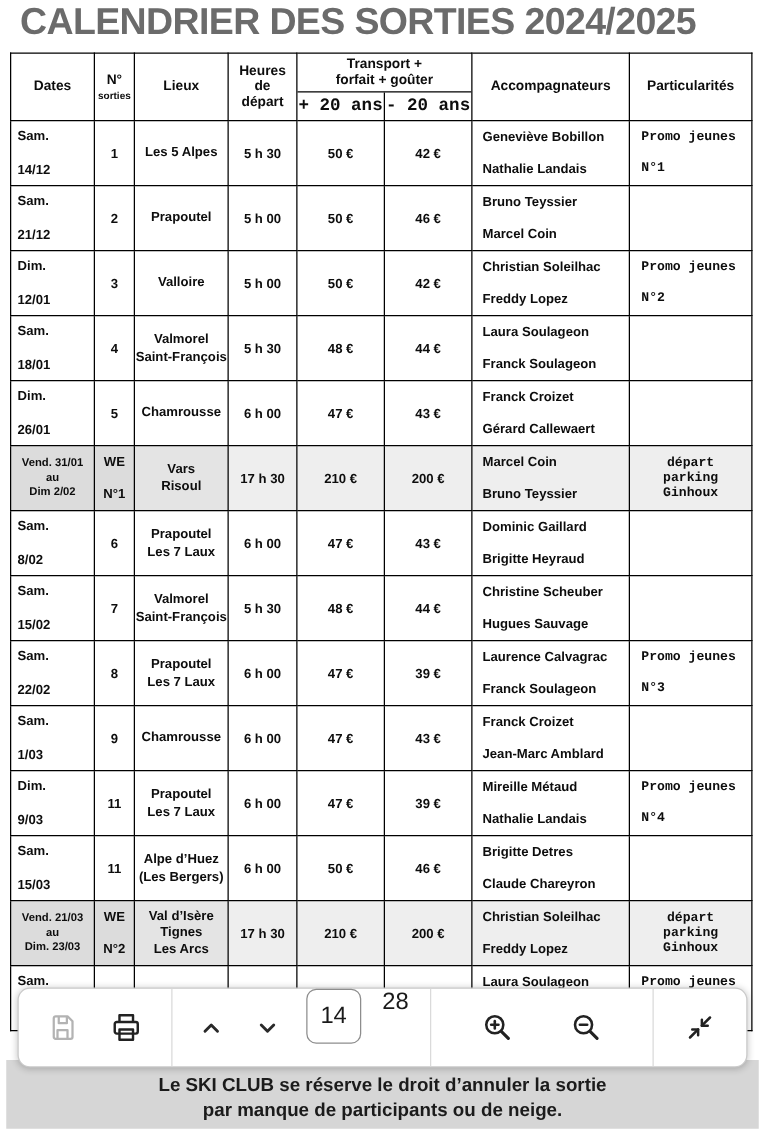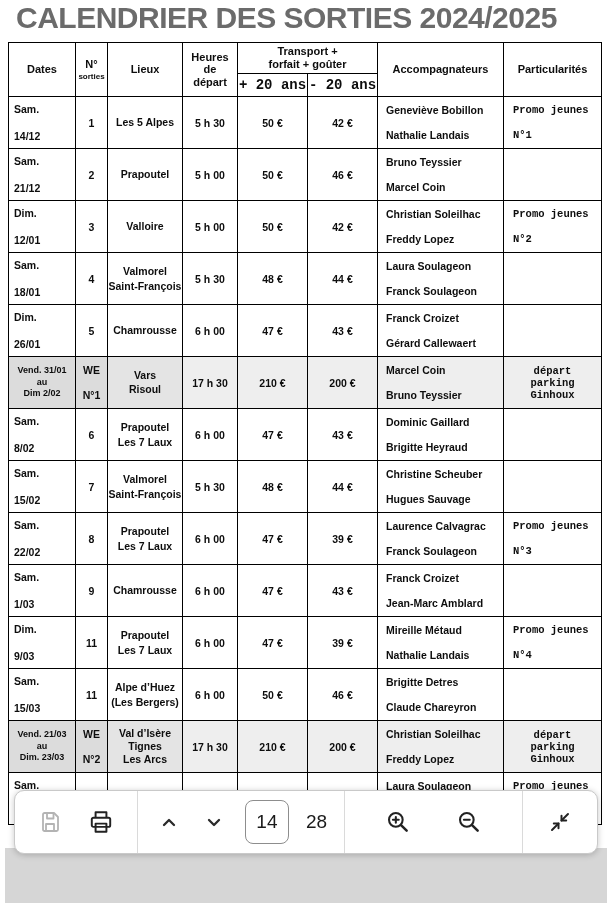--- a/index.html
+++ b/index.html
@@ -38,21 +38,21 @@
   tr.we .cell-dates .cellbox{justify-content:center;align-items:center;text-align:center;
     font-size:9px;line-height:1.3;padding:6px;}
   tr.we .cell-num .cellbox{justify-content:space-between;padding:7px 0;}
   tr.we .cell-lieux .cellbox{line-height:1.25;}
   tr.we .cell-partic .cellbox{justify-content:space-between;align-items:center;text-align:center;padding:8px 2px;}
 
   
   .toolbar{position:absolute;left:14px;top:790px;width:584px;height:64px;box-sizing:border-box;
     background:#fff;border:1px solid #c9c9c9;border-radius:10px;
     box-shadow:0 1px 6px rgba(0,0,0,0.22);display:flex;align-items:stretch;z-index:5;}
-  .tb-sec{display:flex;align-items:center;justify-content:space-evenly;}
+  .tb-sec{display:flex;justify-content:space-evenly;}
   .tb-sec1{width:122px;}
   .tb-sec2{width:206px;}
   .tb-sec3{width:177px;}
   .tb-sec4{flex:1;}
   .tb-div{width:1px;background:#dadada;}
   .tb-btn{background:none;border:none;padding:4px;cursor:pointer;display:flex;align-items:center;justify-content:center;}
   .page-input{width:44px;height:44px;box-sizing:border-box;border:1px solid #8d8d8d;border-radius:8px;
     text-align:center;font-size:19px;font-weight:normal;color:#1a1a1a;font-family:"Liberation Sans",sans-serif;background:#fff;}
   .page-total{font-size:19px;color:#1a1a1a;}
 
@@ -723,20 +723,24 @@
           <td class="cell-partic">
             <div class="cellbox">
               <span>Promo jeunes</span>
             </div>
           </td>
         </tr>
       </tbody>
   </table>
 
   <div class="footer-band"></div>
+  <div class="footer-text">
+    <div>Le SKI CLUB se réserve le droit d’annuler la sortie</div>
+    <div>par manque de participants ou de neige.</div>
+  </div>
 
   <div class="toolbar">
     <div class="tb-sec tb-sec1">
       <button class="tb-btn">
         <svg width="24" height="24" viewBox="0 0 24 24" fill="none" stroke="#b3b3b3" stroke-width="1.8" stroke-linejoin="round">
           <path d="M5 4.5A1.5 1.5 0 0 1 6.5 3H16l4 4v12.5a1.5 1.5 0 0 1-1.5 1.5h-12A1.5 1.5 0 0 1 5 19.5z"></path>
           <path d="M9 3v5.5h6.5V3"></path>
           <path d="M8 21v-7h8v7"></path>
         </svg>
       </button>

